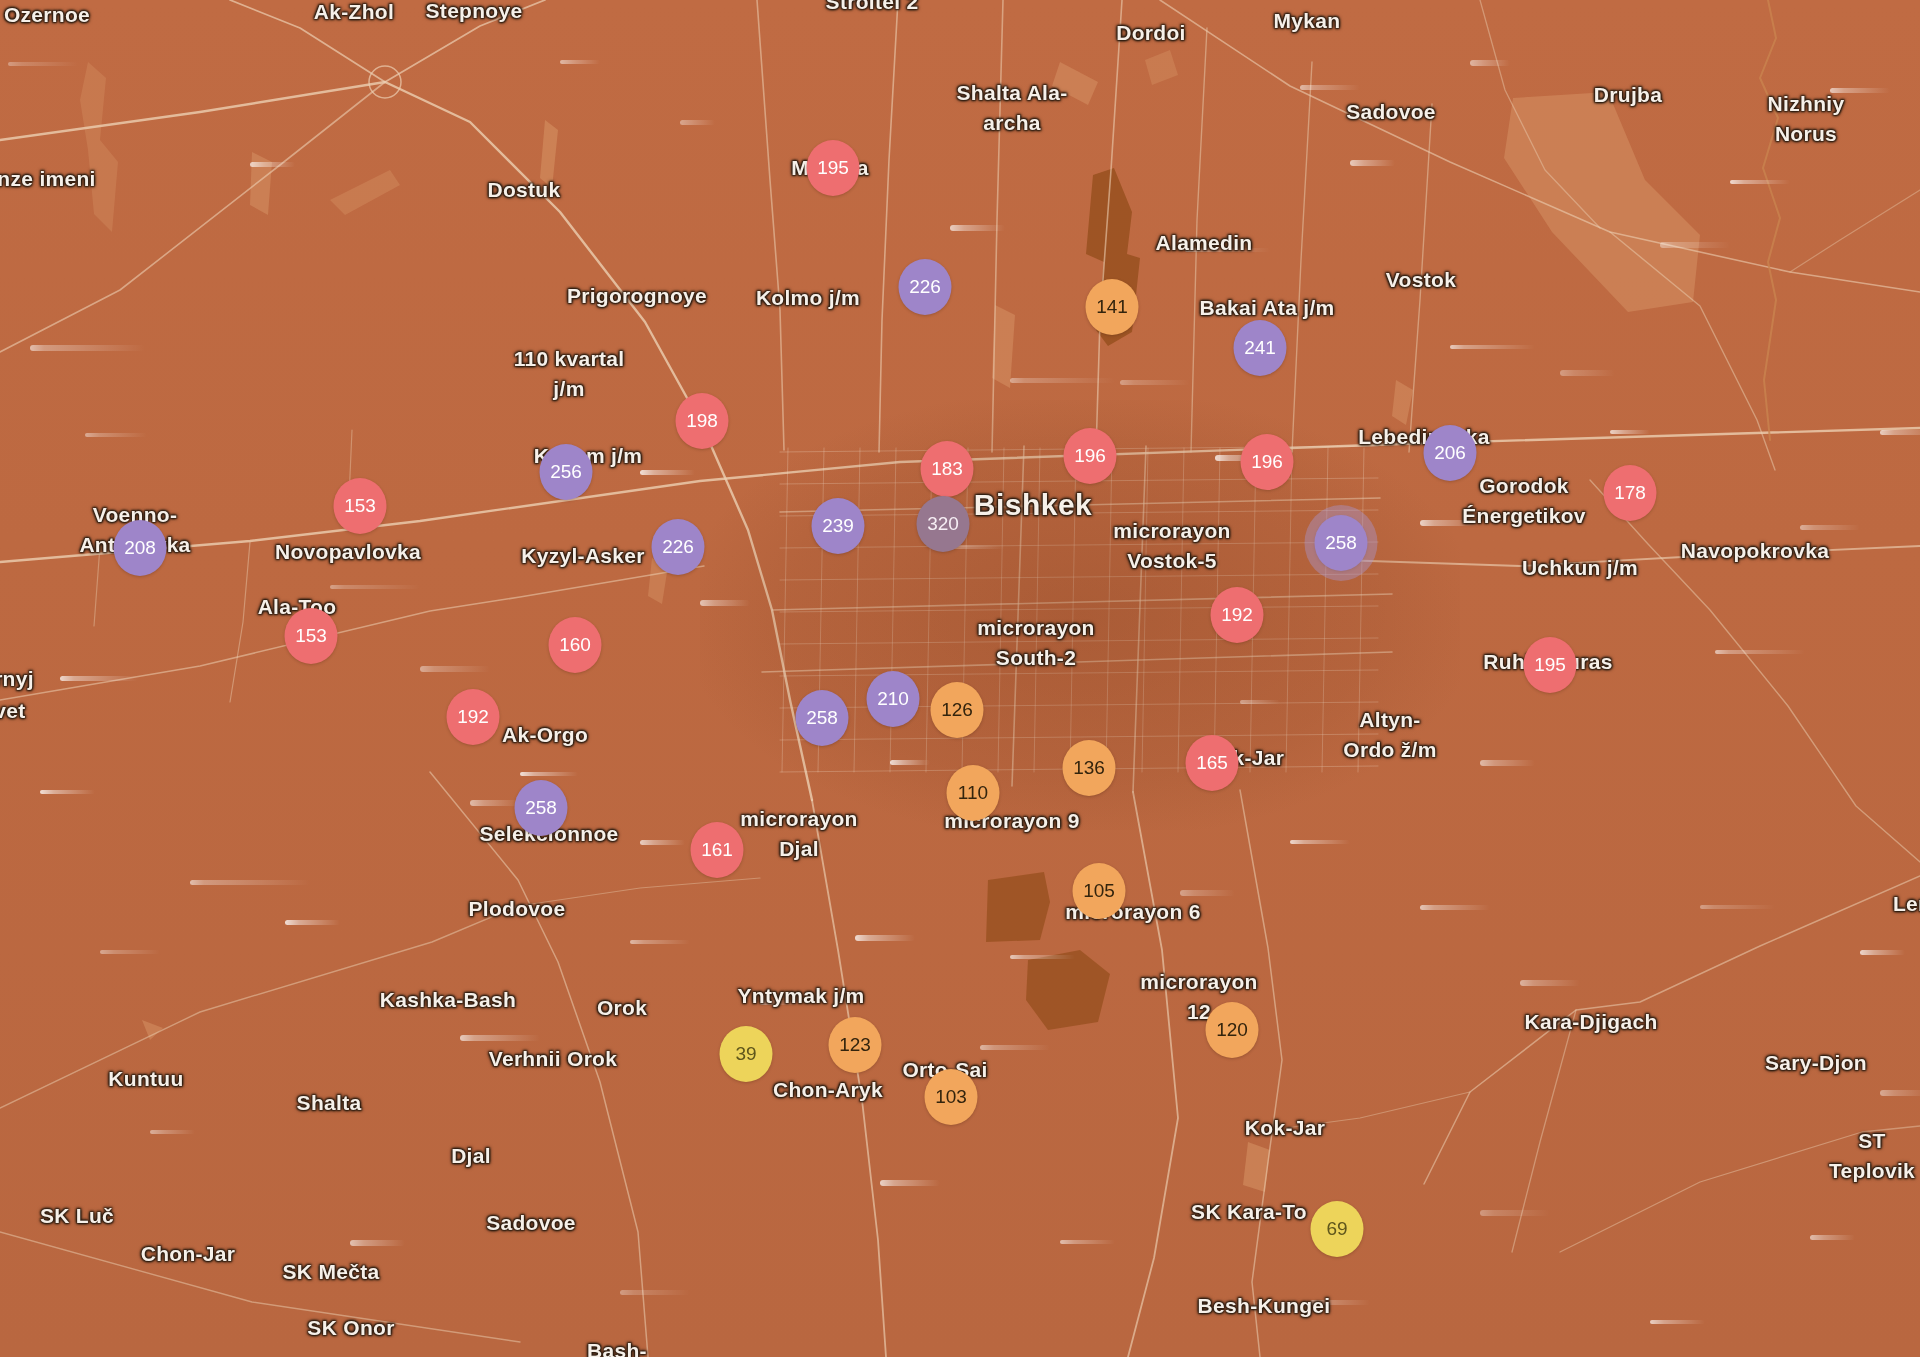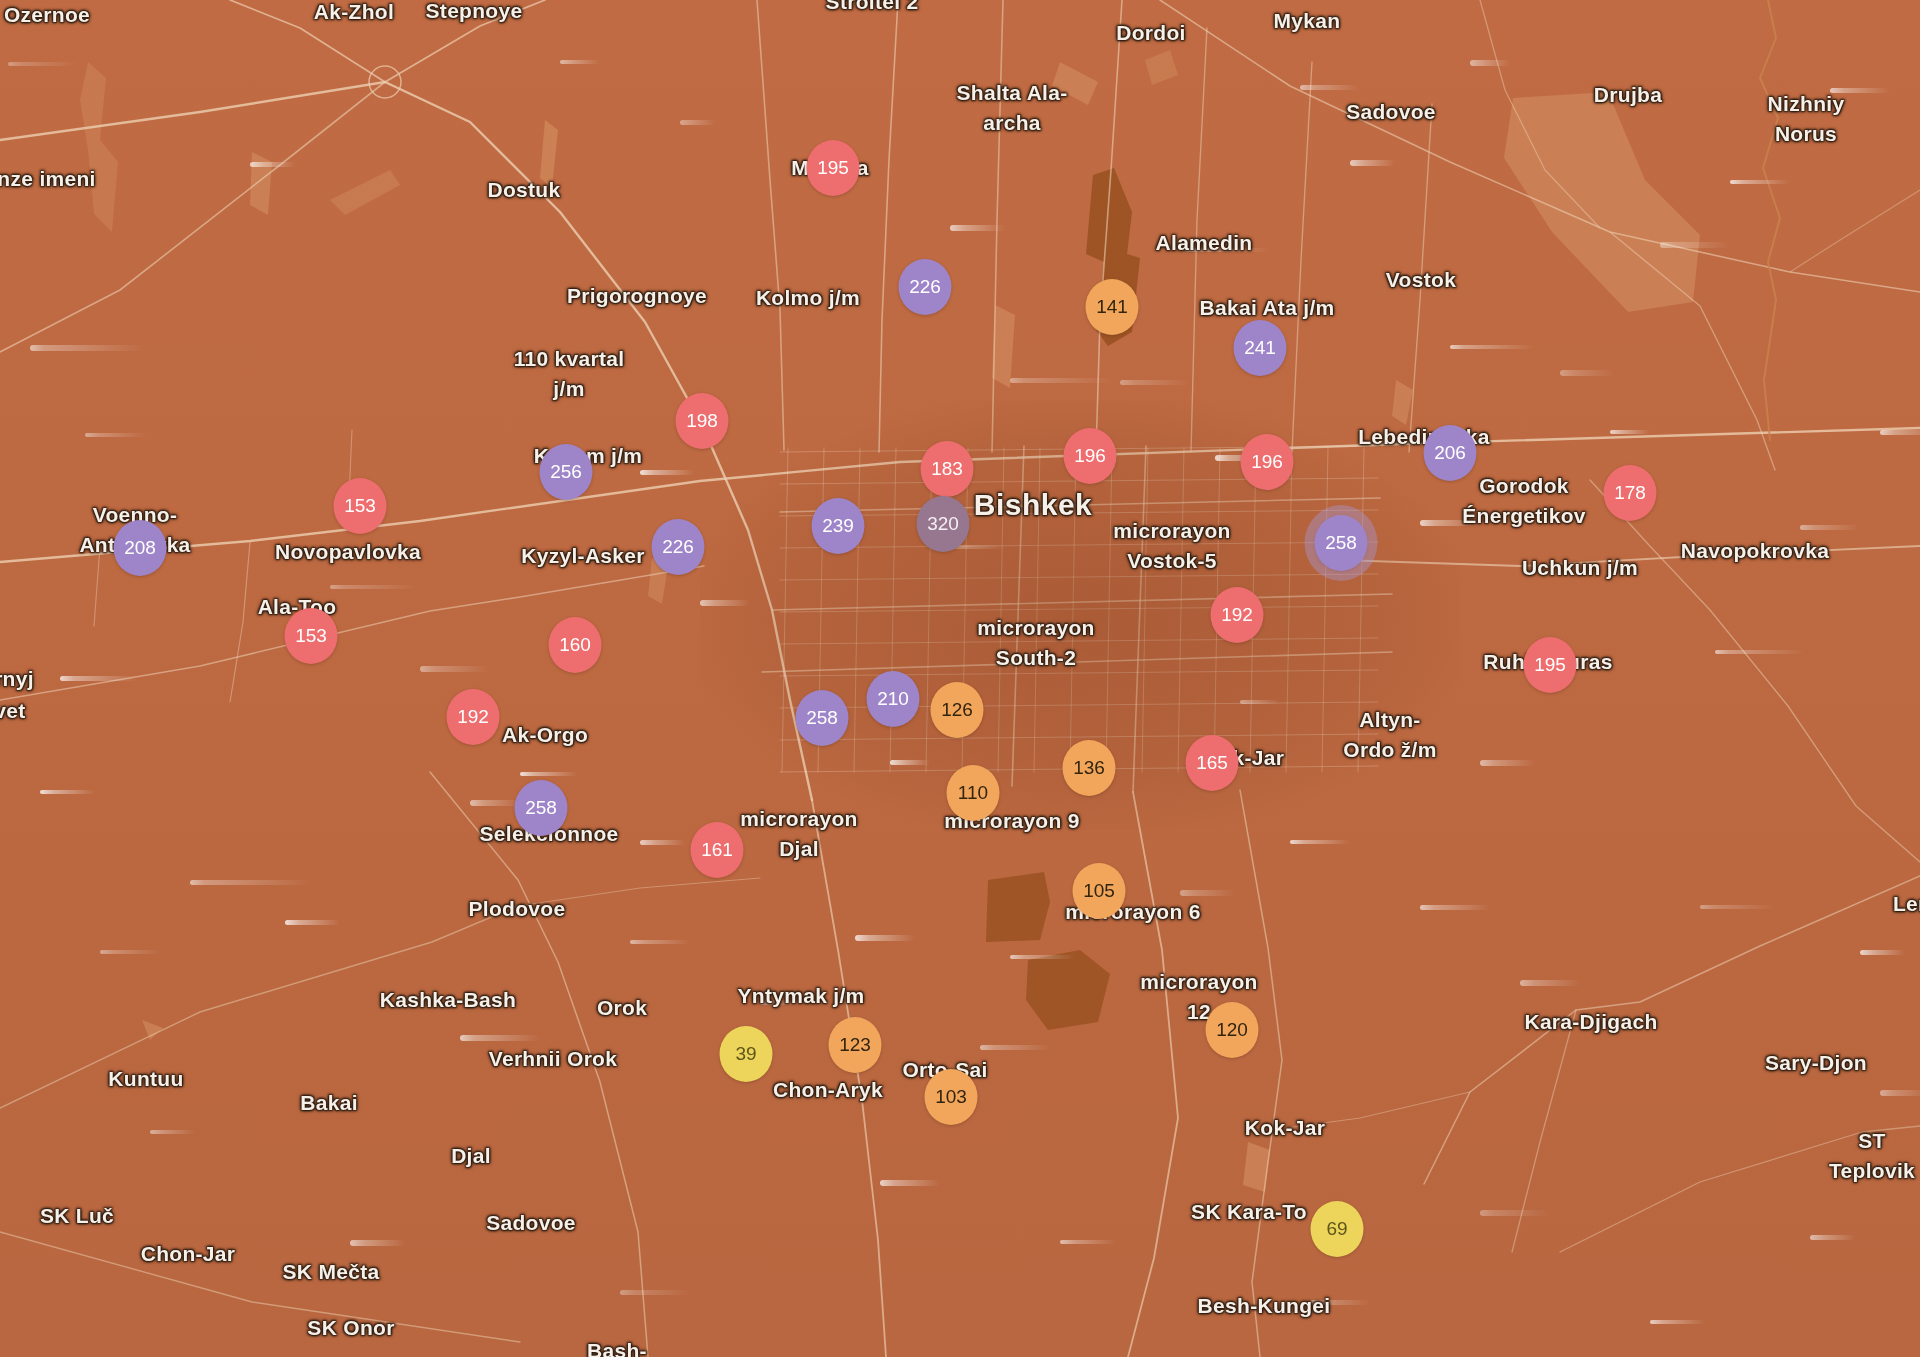--- a/index.html
+++ b/index.html
@@ -265,21 +265,21 @@
 12</div>
       <div class="place-label" style="left: 448px; top: 1000px;">Kashka-Bash</div>
       <div class="place-label" style="left: 622px; top: 1008px;">Orok</div>
       <div class="place-label" style="left: 801px; top: 996px;">Yntymak j/m</div>
       <div class="place-label" style="left: 553px; top: 1059px;">Verhnii Orok</div>
       <div class="place-label" style="left: 828px; top: 1090px;">Chon-Aryk</div>
       <div class="place-label" style="left: 945px; top: 1070px;">Orto-Sai</div>
       <div class="place-label" style="left: 1591px; top: 1022px;">Kara-Djigach</div>
       <div class="place-label" style="left: 1816px; top: 1063px;">Sary-Djon</div>
       <div class="place-label" style="left: 146px; top: 1079px;">Kuntuu</div>
-      <div class="place-label" style="left: 329px; top: 1103px;">Bakai</div>
+      <div class="place-label" style="left: 329px; top: 1103px;">Shalta</div>
       <div class="place-label" style="left: 1285px; top: 1128px;">Kok-Jar</div>
       <div class="place-label" style="left: 1872px; top: 1156px;">ST Teplovik</div>
       <div class="place-label" style="left: 471px; top: 1156px;">Djal</div>
       <div class="place-label" style="left: 77px; top: 1216px;">SK Luč</div>
       <div class="place-label" style="left: 531px; top: 1223px;">Sadovoe</div>
       <div class="place-label" style="left: 1249px; top: 1212px;">SK Kara-To</div>
       <div class="place-label" style="left: 188px; top: 1254px;">Chon-Jar</div>
       <div class="place-label" style="left: 331px; top: 1272px;">SK Mečta</div>
       <div class="place-label" style="left: 1264px; top: 1306px;">Besh-Kungei</div>
       <div class="place-label" style="left: 351px; top: 1328px;">SK Onor</div>

